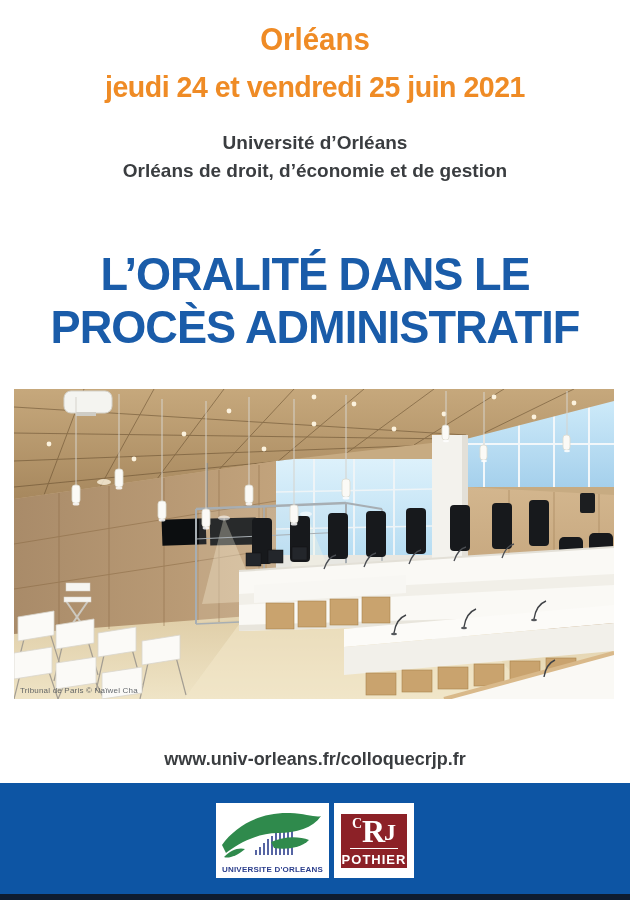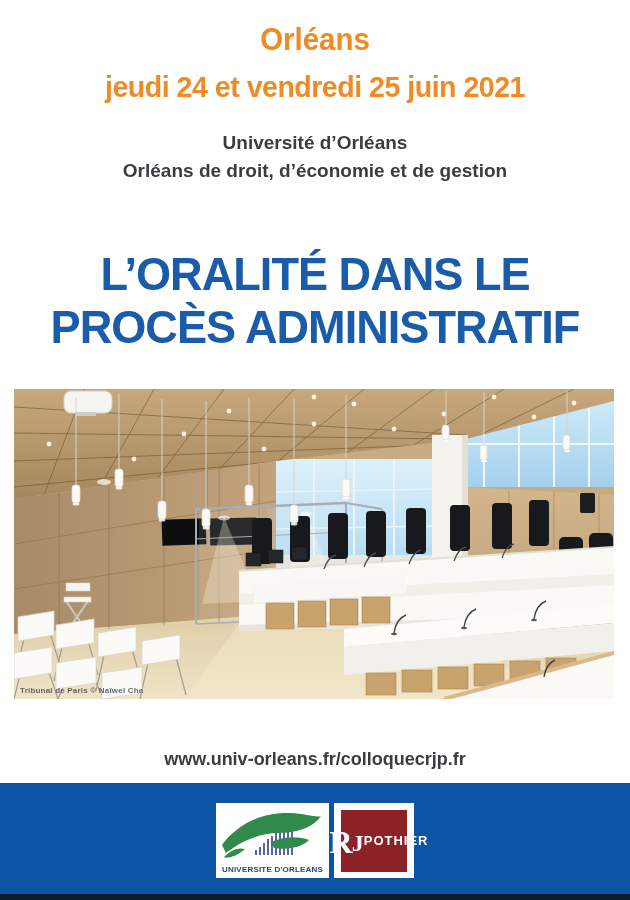--- a/index.html
+++ b/index.html
@@ -15,38 +15,38 @@
   .poster{
     position:relative;width:630px;height:900px;background:#ffffff;
     font-family:"Liberation Sans",sans-serif;overflow:hidden;margin:0 auto;
   }
   .center-line{position:absolute;left:0;width:100%;text-align:center;white-space:nowrap;}
   .city{top:22px;font-size:31px;font-weight:800;color:var(--orange);transform:scaleX(.95);}
   .dates{top:70px;font-size:30px;font-weight:800;color:var(--orange);letter-spacing:-.5px;transform:scaleX(.95);}
   .org{top:129px;font-size:19px;line-height:27.5px;font-weight:700;color:var(--text_dark);}
   .title{top:248px;font-size:46px;line-height:53px;font-weight:800;color:var(--title_blue);letter-spacing:-1px;transform:scaleX(.98);}
   .photo{
-    position:absolute;left:14px;top:389px;width:600px;height:310px;background:#c7ab82;overflow:hidden;font-weight:bold;
+    position:absolute;left:14px;top:389px;width:600px;height:310px;background:#c7ab82;overflow:hidden;
   }
   .photo svg{display:block;}
   .photo-caption{
     position:absolute;left:6px;bottom:4px;font-size:8px;color:#4a4f55;opacity:.85;letter-spacing:.2px;
   }
   .website{top:749px;font-size:18px;font-weight:700;color:var(--text_dark);}
   .banner{
     position:absolute;left:0;top:783px;width:630px;height:111px;background:var(--banner_blue);
   }
   .bottom-strip{position:absolute;left:0;top:894px;width:630px;height:6px;background:#0E1C30;}
   .logos{position:absolute;left:0;top:20px;width:100%;display:flex;justify-content:center;gap:5px;}
   .logo-tile{background:#fff;height:75px;}
   .uo-tile{width:113px;}
   .crj-tile{width:80px;display:flex;align-items:center;justify-content:center;}
   .crj-box{
-    width:66px;height:62px;background:var(--maroon);color:#fff;text-align:center;
-    display:flex;flex-direction:row;align-items:center;justify-content:center;
+    width:66px;height:54px;background:var(--maroon);color:#fff;text-align:center;
+    display:flex;flex-direction:column;align-items:center;justify-content:center;
   }
   .crj-letters{font-family:"Liberation Serif",serif;line-height:1;height:30px;}
   .crj-letters .c{font-size:14px;font-weight:700;vertical-align:14px;}
   .crj-letters .r{font-size:32px;font-weight:700;letter-spacing:-1px;}
   .crj-letters .j{font-size:24px;font-weight:700;vertical-align:2px;}
   .crj-rule{width:48px;border-top:1px solid #fff;margin:3px 0 3px 0;}
   .crj-name{font-size:13px;font-weight:700;letter-spacing:1px;font-family:"Liberation Sans",sans-serif;}
 </style>
 </head>
 <body>

